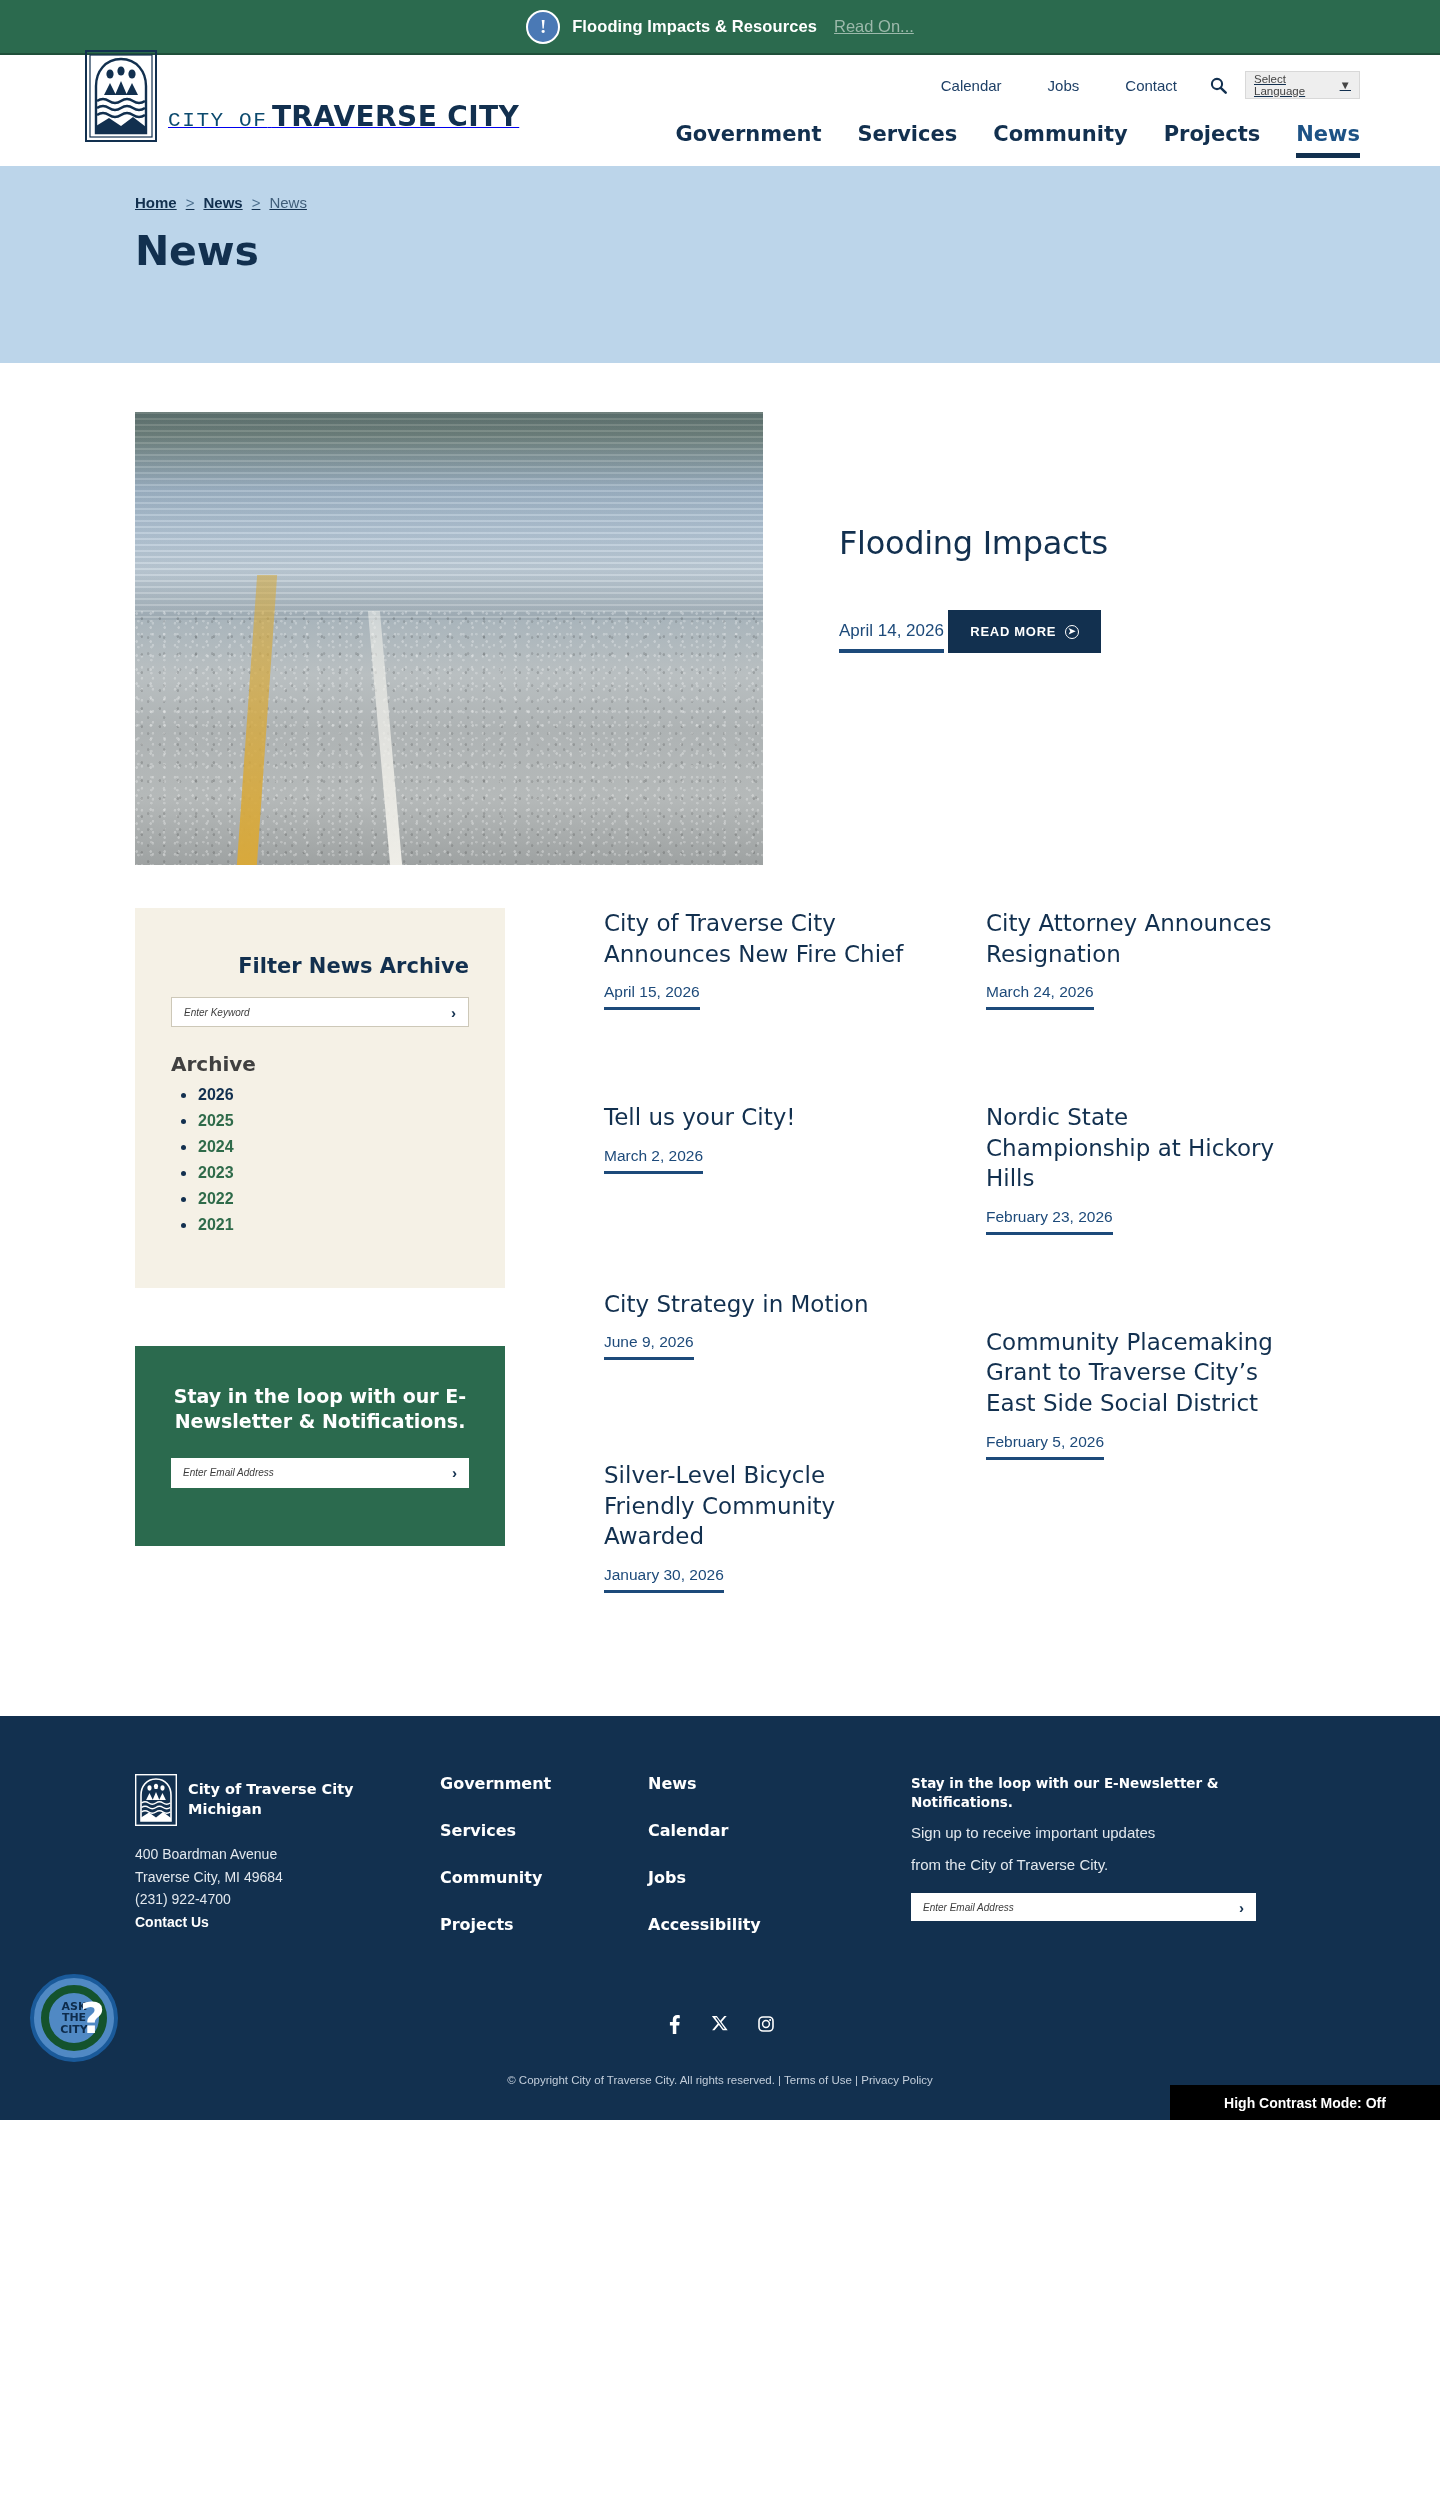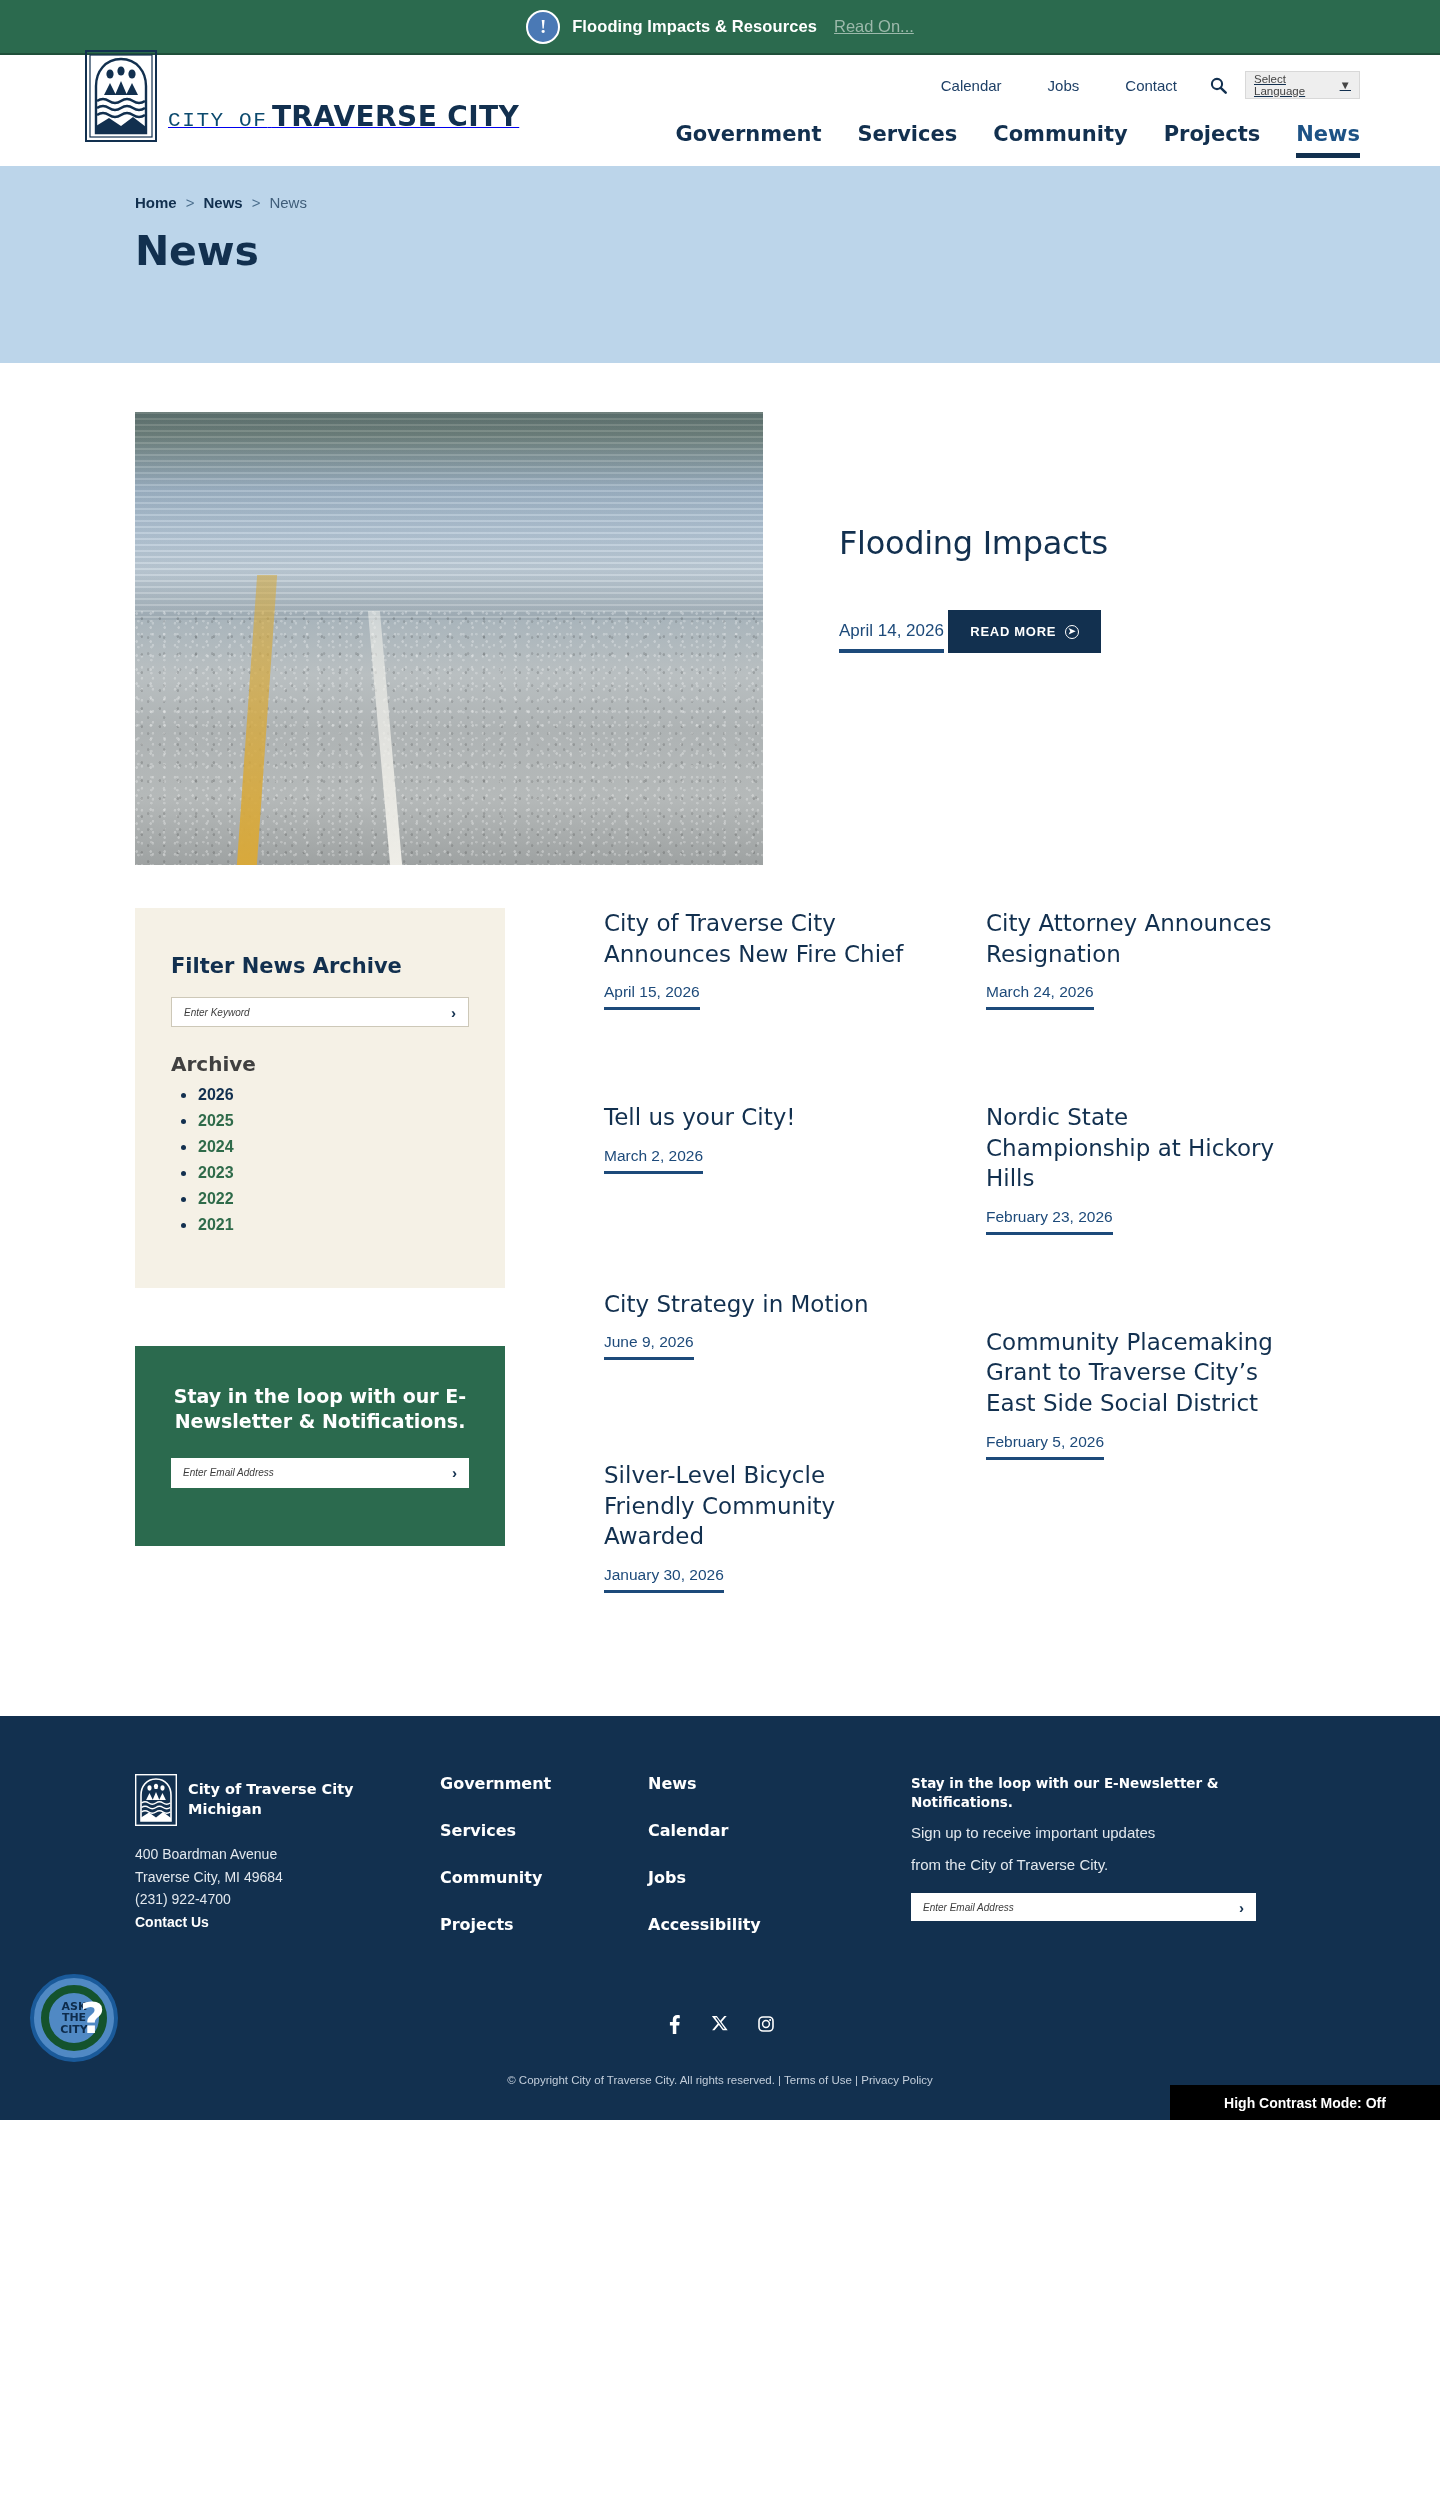--- a/index.html
+++ b/index.html
@@ -93,21 +93,21 @@
   .nav-item.active::after {
     content: ""; position: absolute; left: 0; right: 0; bottom: 0;
     height: 5px; background: #12304f;
   }
 
   
   .hero {
     height: 197px; background: #bcd5ea; position: relative;
   }
   .hero-inner { width: 1280px; margin: 0 auto; padding-top: 28px; padding-left: 55px;}
-  .crumbs { font-size: 15px; display: flex; align-items: center; gap: 9px; }
+  .crumbs { font-size: 15px; display: flex; align-items: center; gap: 9px; text-decoration: underline; }
   .crumbs a { color: #12304f; font-weight: bold; text-decoration: none; cursor: pointer; }
   .crumbs .sep { color: #4a6d8c; font-weight: normal; }
   .crumbs .current { color: #3f5d79; font-weight: normal; }
   .page-title {
     font-size: 41px; font-weight: bold; color: #12304f; margin-top: 16px;
     font-family: "DejaVu Sans", sans-serif; letter-spacing: -.2px;
   }
 
   
   .content { width: 1280px; margin: 0 auto; padding: 0 55px; position: relative; }
@@ -189,20 +189,21 @@
   .art .date-line .d { font-size: 15.5px; }
   .art .date-line .bar { height: 3px; margin-top: 6px; }
 
   
   .filter-box {
     background: #f5f1e6; padding: 46px 36px 50px 36px;
   }
   .filter-h {
     font-size: 21px; font-weight: bold; color: #12304f;
     font-family: "DejaVu Sans", sans-serif;
+    text-align: right;
   }
   .field {
     margin-top: 19px; height: 30px; background: #ffffff;
     border: 1px solid #cdc8b8;
     display: flex; align-items: center; padding: 0 12px;
     position: relative;
   }
   .field input {
     border: none; outline: none; flex: 1; font-size: 10px;
     font-style: italic; color: #3c3c3c; background: transparent;

